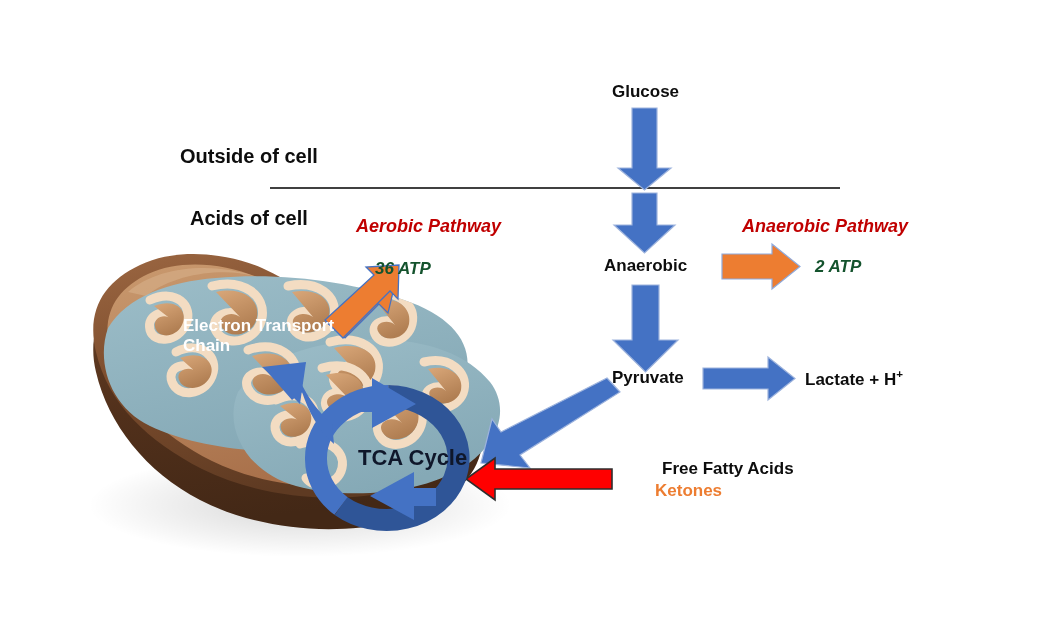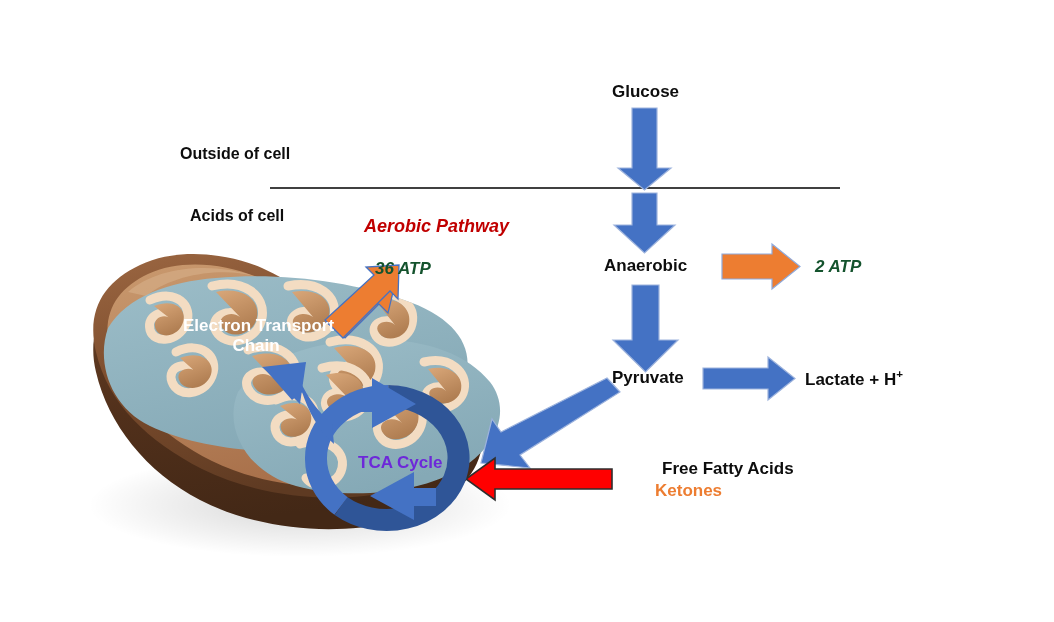--- a/index.html
+++ b/index.html
@@ -20,38 +20,38 @@
   }
   .lbl {
     position: absolute;
     font-family: "Liberation Sans", sans-serif;
     font-weight: bold;
     color: #0d0d0d;
     white-space: nowrap;
     line-height: 1.15;
   }
   .lbl-node { font-size: 17px; }
-  .lbl-cell { font-size: 16px; }
+  .lbl-cell { font-size: 20px; }
   .lbl-path {
     font-size: 18px;
     font-style: italic;
     color: #C00000;
   }
   .lbl-atp {
     font-size: 17px;
     font-style: italic;
     color: #14532d;
   }
   .lbl-ketones { color: #ED7D31; font-size: 17px; }
   .lbl-white {
     color: #ffffff;
     font-size: 17px;
-    text-align: center;
-  }
-  .lbl-tca { font-size: 17px; color: #6d28d9; margin-top: 8px; }
+    text-align: left;
+  }
+  .lbl-tca { font-size: 22px; color: #0f172a; }
   svg.layer {
     position: absolute;
     left: 0; top: 0;
     width: 1054px;
     height: 622px;
     overflow: visible;
   }
   sup { font-size: 0.68em; vertical-align: super; }
 </style>
 </head>
@@ -243,22 +243,23 @@
       <path d="M262,367 L306,362 L300,404 L288,392 L274,378 Z" fill="#4472C4"></path>
     </g>
   </svg>
 
   <div class="lbl lbl-node" style="left:612px; top:82px;">Glucose</div>
 
   <div class="lbl lbl-cell" style="left:180px; top:145px;">Outside of cell</div>
 
   <div class="lbl lbl-cell" style="left:190px; top:207px;">Acids of cell</div>
 
-  <div class="lbl lbl-path" style="left:356px; top:216px;margin-left:8px;">Aerobic Pathway</div>
-
+  <div class="lbl lbl-path" style="left:356px; top:216px;">Aerobic Pathway</div>
+
+  <div class="lbl lbl-path" style="left:742px; top:216px;">Anaerobic Pathway</div>
 
   <div class="lbl lbl-node" style="left:604px; top:256px;">Anaerobic</div>
 
   <div class="lbl lbl-atp" style="left:375px; top:259px;">36 ATP</div>
 
   <div class="lbl lbl-atp" style="left:815px; top:257px;">2 ATP</div>
 
   <div class="lbl lbl-node" style="left:612px; top:368px;">Pyruvate</div>
 
   <div class="lbl lbl-node" style="left:805px; top:368px;">

